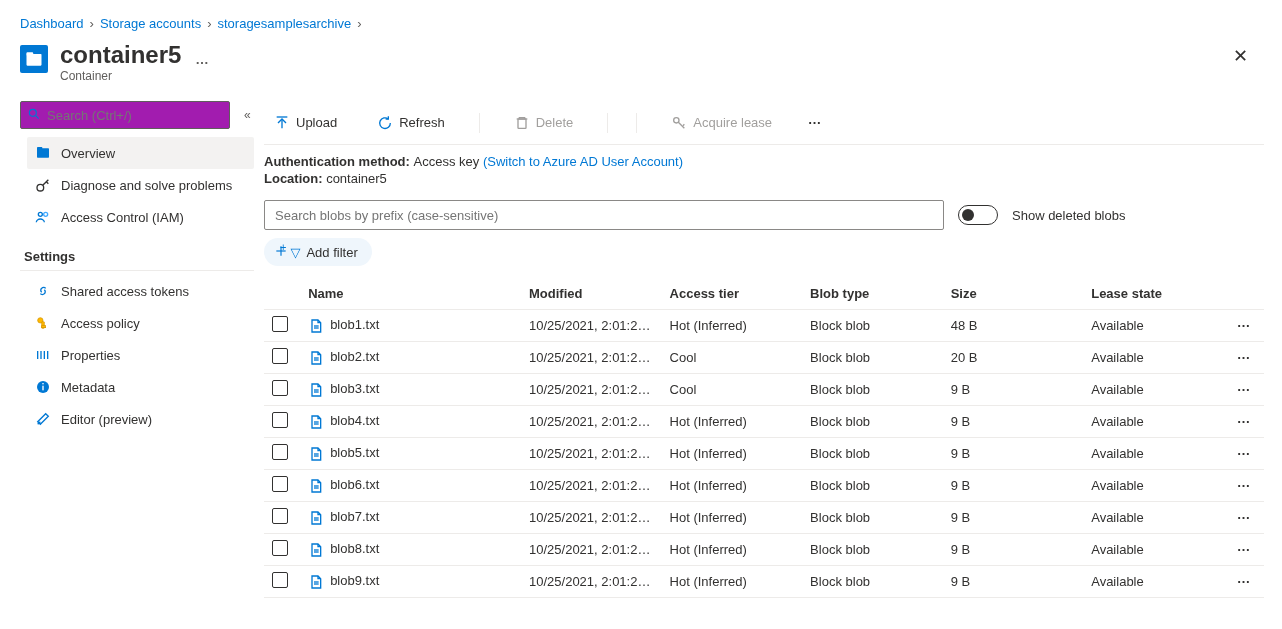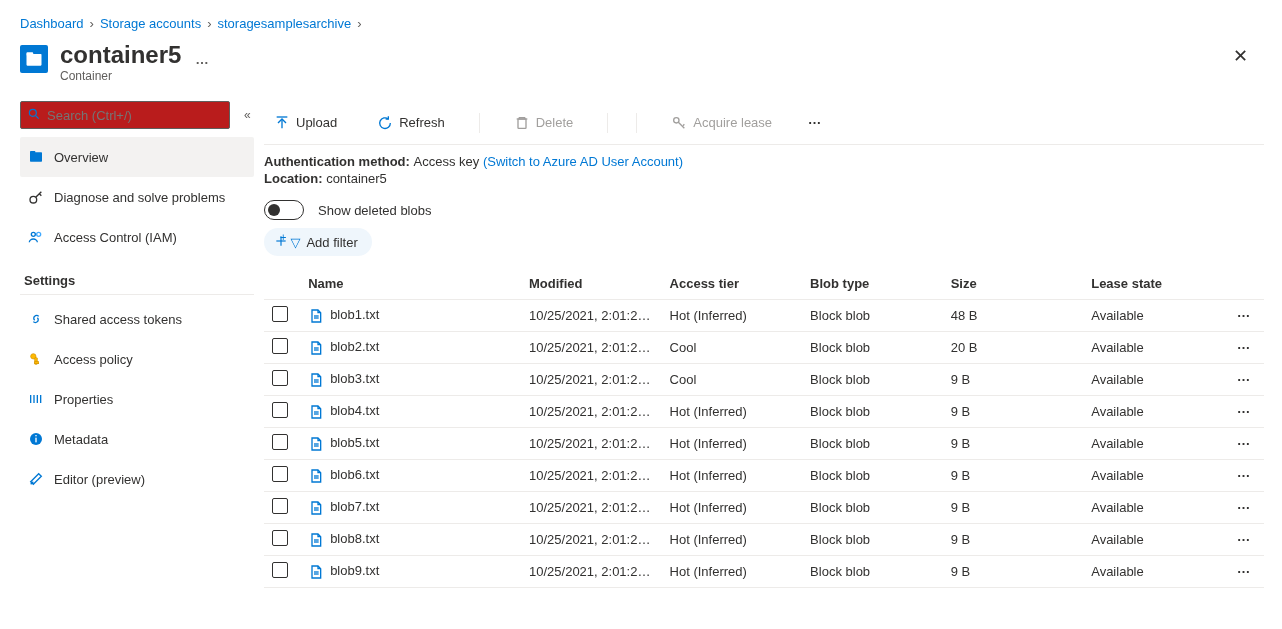--- a/index.html
+++ b/index.html
@@ -20,26 +20,26 @@
   .title-more { margin-left: 10px; color:#605e5c; align-self:center; font-weight:bold; padding:4px; cursor:pointer; }
   .close-btn { margin-left: auto; font-size: 18px; color:#323130; padding: 4px 8px; cursor:pointer; margin-right:6px; }
 
   
   .columns { display: flex; align-items: flex-start; }
   .sidebar { width: 264px; flex-shrink: 0; padding: 0 10px 0 20px; }
   .main { flex: 1; padding: 0 18px 0 0; }
 
   
   .search-row { display:flex; align-items:center; gap:10px; margin-bottom: 8px;}
-  .search-box { flex:1; display:flex; align-items:center; border:1px solid #605e5c; border-radius:2px; height:28px; padding:0 6px; background:#b91c1c;}
+  .search-box { flex:1; display:flex; align-items:center; border:1px solid #605e5c; border-radius:2px; height:28px; padding:0 6px; background:#a21caf;}
   .search-box input { border:none; outline:none; flex:1; font:inherit; background:transparent;}
   .collapse-btn { color:#605e5c; cursor:pointer; font-size:12px; padding:4px; }
 
   
-  .nav-item { display:flex; align-items:center; gap:10px; height:40px; padding:0 8px; cursor:pointer; border-radius:2px; }
+  .nav-item { display:flex; align-items:center; gap:10px; height:32px; padding:0 8px; cursor:pointer; border-radius:2px;margin-left:7px; }
   .nav-item.active { background:#f3f2f1; }
   .nav-item .ico { width:16px; height:16px; display:flex; align-items:center; justify-content:center; }
   .nav-heading { font-weight:600; border-bottom:1px solid #edebe9; margin:10px 0 4px 0; padding:6px 4px; font-size:13px; color:#323130;}
 
   
   .toolbar { display:flex; align-items:center; gap:20px; border-bottom:1px solid #edebe9; height:44px; margin-bottom:9px;}
   .tool-btn { display:flex; align-items:center; gap:6px; padding:0 10px; height:32px; cursor:pointer; color:#323130; }
   .tool-btn .ticon { color:#0078d4; width:16px; height:16px; display:flex; align-items:center; justify-content:center;}
   .tool-btn.disabled { color:#a19f9d; cursor:default; }
   .tool-btn.disabled .ticon { color:#a19f9d; }
@@ -246,20 +246,21 @@
 
     <div class="info-line">
       <b>Authentication method:</b>&nbsp;<span>Access key</span>
       <a href="#" class="link">(Switch to Azure AD User Account)</a>
     </div>
     <div class="info-line">
       <b>Location:</b>&nbsp;<span>container5</span>
     </div>
 
     <div class="blob-search-row">
+      <input class="blob-search" placeholder="Search blobs by prefix (case-sensitive)" style="">
       <div class="toggle">
           <div class="knob"></div>
         </div>
       <span class="toggle-label">Show deleted blobs</span>
     </div>
 
     <div class="add-filter">
       <span style="color:#0078d4;"><svg width="14" height="14" viewBox="0 0 24 24" fill="none" stroke="currentColor" stroke-width="2">
             <line x1="12" y1="4" x2="12" y2="20"></line>
             <line x1="4" y1="12" x2="20" y2="12"></line>

